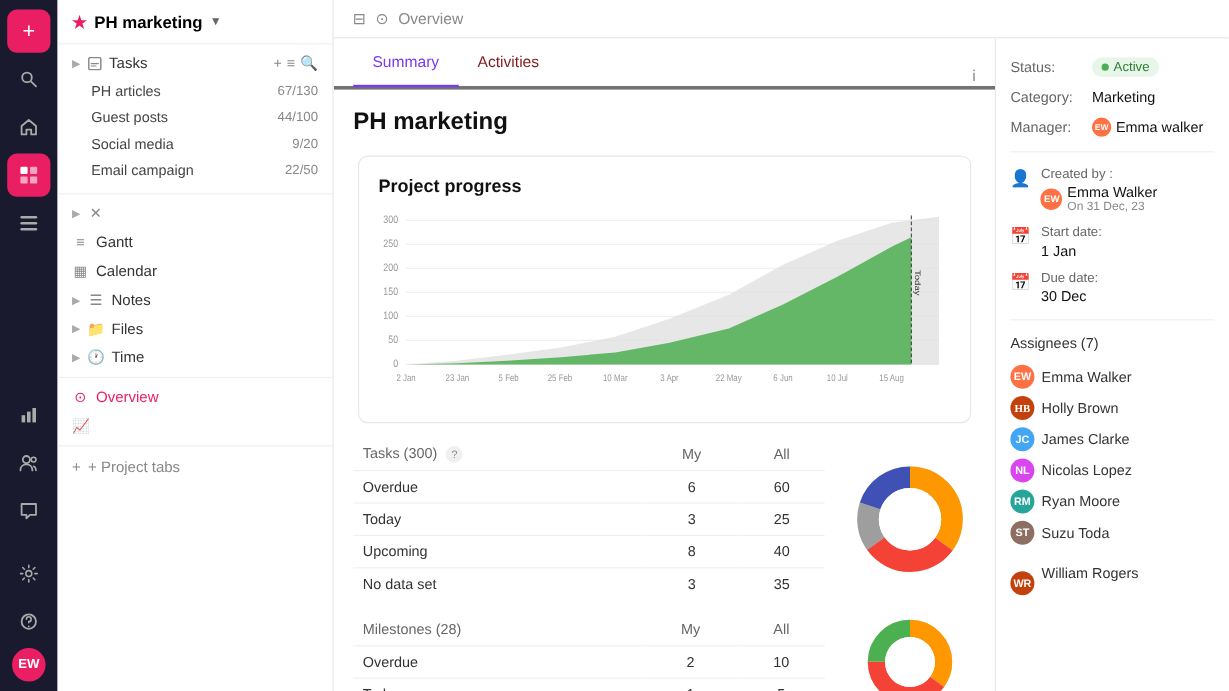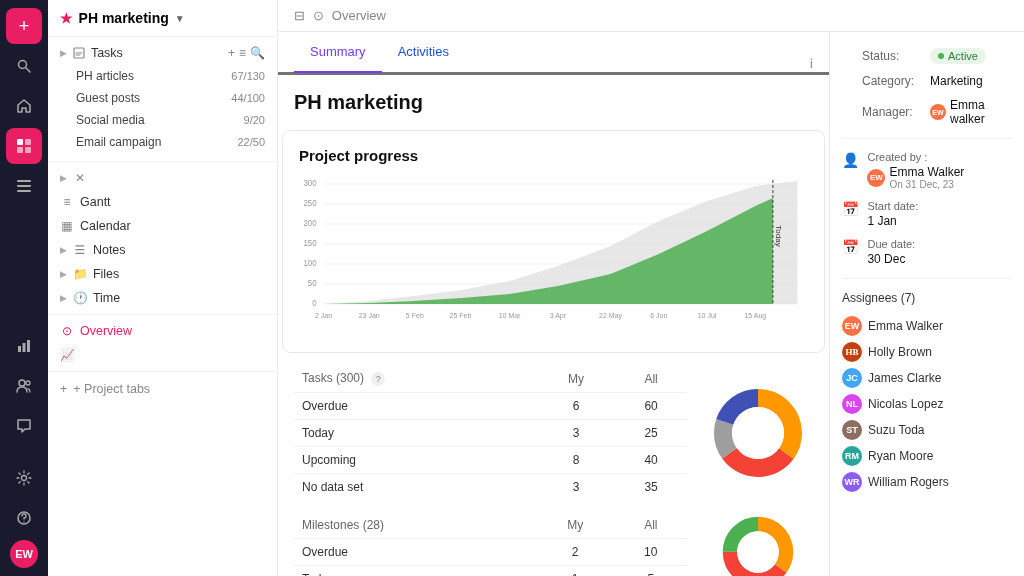--- a/index.html
+++ b/index.html
@@ -126,40 +126,40 @@
     .tab-bar {
       display: flex;
       align-items: flex-end;
       border-bottom: 3px solid #737373;
       padding: 0 16px;
     }
     .tab {
       padding: 12px 16px;
       cursor: pointer;
       font-size: 13px;
-      color: #1d4ed8;
+      color: #7f1d1d;
       border-bottom: 2px solid transparent;
       margin-bottom: -1px;
     }
     .tab.active {
       color: #7c3aed;
       border-bottom-color: #7c3aed;
       font-weight: 500;
     }
     .tab-info { margin-left: auto; color: #888; cursor: pointer; }
     .project-title {
       font-size: 20px;
       font-weight: 600;
       padding: 16px 16px 8px;
       color: #111;
     }
 
     
     .chart-section {
-      margin: 8px 4px;
+      margin: 8px 20px;
       border: 1px solid #e8e8e8;
       border-radius: 8px;
       padding: 16px;
     }
     .chart-title {
       font-size: 15px;
       font-weight: 600;
       margin-bottom: 12px;
       color: #111;
     }
@@ -210,21 +210,20 @@
       padding: 16px 12px;
       overflow-y: auto;
       flex-shrink: 0;
       font-size: 12px;
     }
     .right-panel .field-row {
       display: flex;
       align-items: center;
       gap: 8px;
       margin-bottom: 10px;
-      margin-left: 20px;
     }
     .right-panel .field-label {
       color: #666;
       width: 60px;
       flex-shrink: 0;
     }
     .right-panel .field-value {
       color: #111;
       font-weight: 500;
     }
@@ -672,27 +671,27 @@
         </div>
         <div class="assignee-row">
           <span class="assignee-avatar" style="background:#42a5f5;">JC</span>
           <span>James Clarke</span>
         </div>
         <div class="assignee-row">
           <span class="assignee-avatar" style="background:#d946ef;">NL</span>
           <span>Nicolas Lopez</span>
         </div>
         <div class="assignee-row">
+          <span class="assignee-avatar" style="background:#26a69a;">RM</span>
+          <span>Ryan Moore</span>
+        </div>
+        <div class="assignee-row">
           <span class="assignee-avatar" style="background:#8d6e63;">ST</span>
           <span>Suzu Toda</span>
         </div>
         <div class="assignee-row">
-          <span class="assignee-avatar" style="background:#26a69a;">RM</span>
-          <span>Ryan Moore</span>
-        </div>
-        <div class="assignee-row">
-          <span class="assignee-avatar" style="background:#8b5cf6;">WR</span>
+          <span class="assignee-avatar" style="background:#c2410c;margin-top:16px;">WR</span>
           <span>William Rogers</span>
         </div>
       </div>
     </div>
   </div>
 </div>
 
 </body></html>

